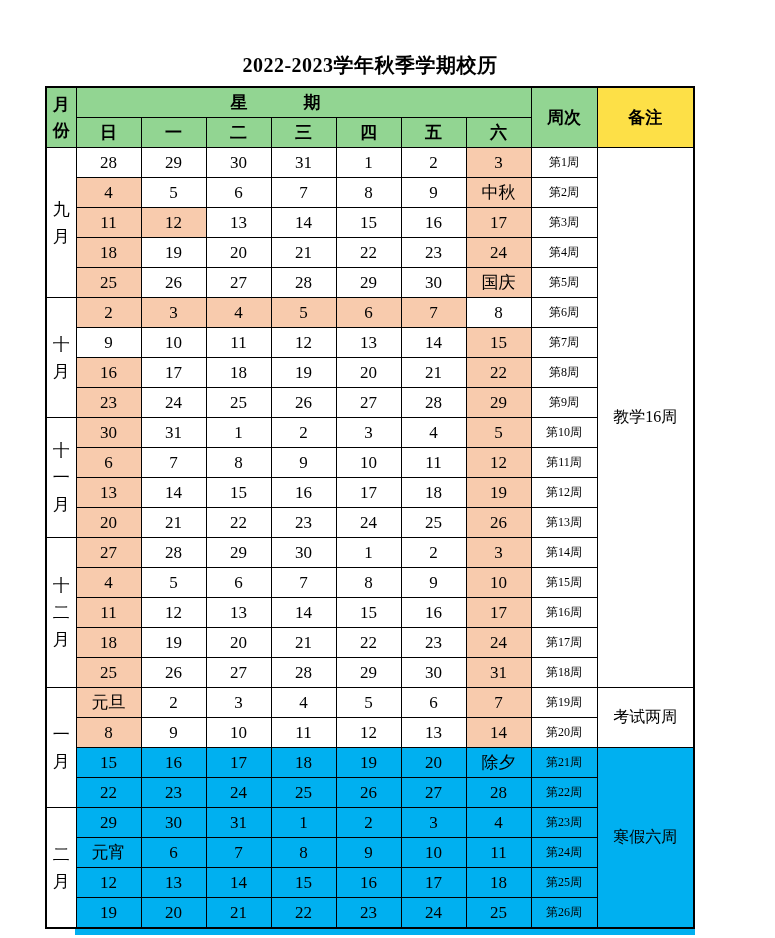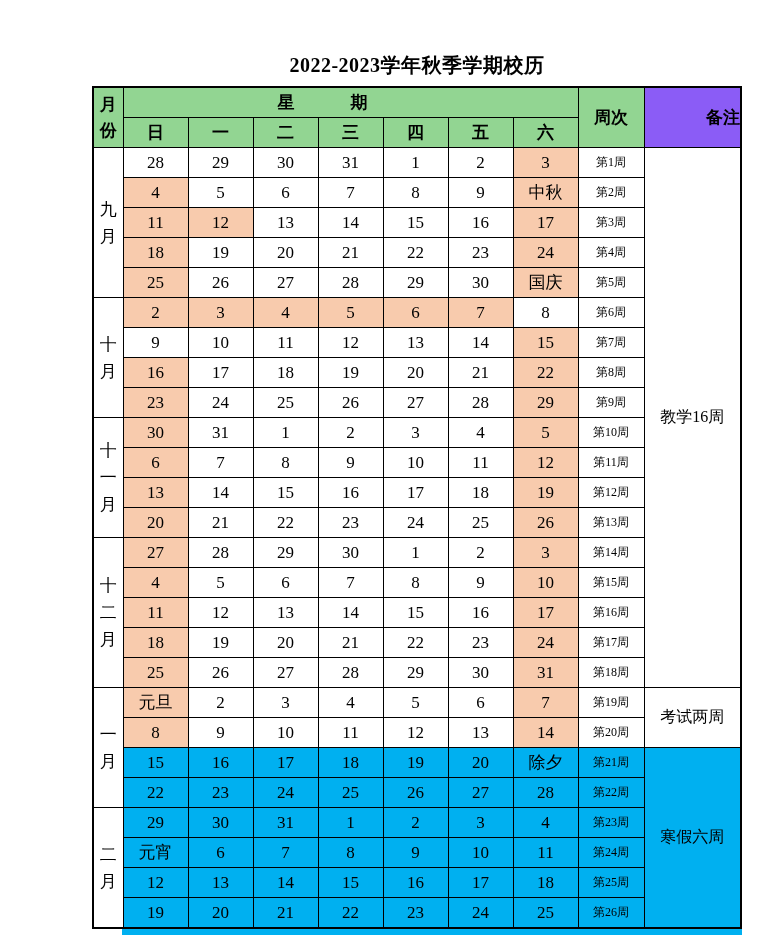--- a/index.html
+++ b/index.html
@@ -1,35 +1,35 @@
 <!DOCTYPE html>
 <html style="--green: #92D592; --peach: #F8CBAD; --blue: #00B0F0;"><head>
 <meta charset="utf-8">
 <style>
   html,body{margin:0;padding:0;background:#ffffff;}
   .page{
     width:775px;height:938px;overflow:hidden;background:#fff;
     font-family:"Liberation Serif","DejaVu Serif",serif;color:#000;
     position:relative;
   }
-  .sheet{margin-left:92px;width:650px;padding-top:52px;}
+  .sheet{margin-left:45px;width:650px;padding-top:52px;}
   .title{
     text-align:center;font-size:20px;font-weight:bold;
     margin:0 0 7px 0;letter-spacing:0.5px;
   }
   table.cal{
     border-collapse:collapse;table-layout:fixed;width:650px;
     border:2px solid #000;
   }
   .cal th,.cal td{
     border:1px solid #000;text-align:center;vertical-align:middle;
     padding:0;overflow:hidden;
   }
   .cal thead th{height:29px;font-size:17px;font-weight:bold;background:var(--green);}
-  .cal thead th.w{background:#8b5cf6;text-align:right;}
+  .cal thead th.w{background:#fde047;}
   .vert{white-space:pre-line;line-height:26px;}
   .week-span{letter-spacing:56px;padding-left:56px;}
   .cal tbody td{height:29px;font-size:17px;background:#fff;}
   .cal td.hl{background:var(--peach);}
   .cal td.blue{background:var(--blue);}
   .cal td.week{font-size:12px;}
   .cal td.month{font-size:17px;white-space:pre-line;line-height:27px;}
   .cal td.remark{font-size:16px;font-family:Liberation Serif, serif;}
   .strip{height:6px;background:var(--blue);margin-left:30px;width:620px;}
 </style>

